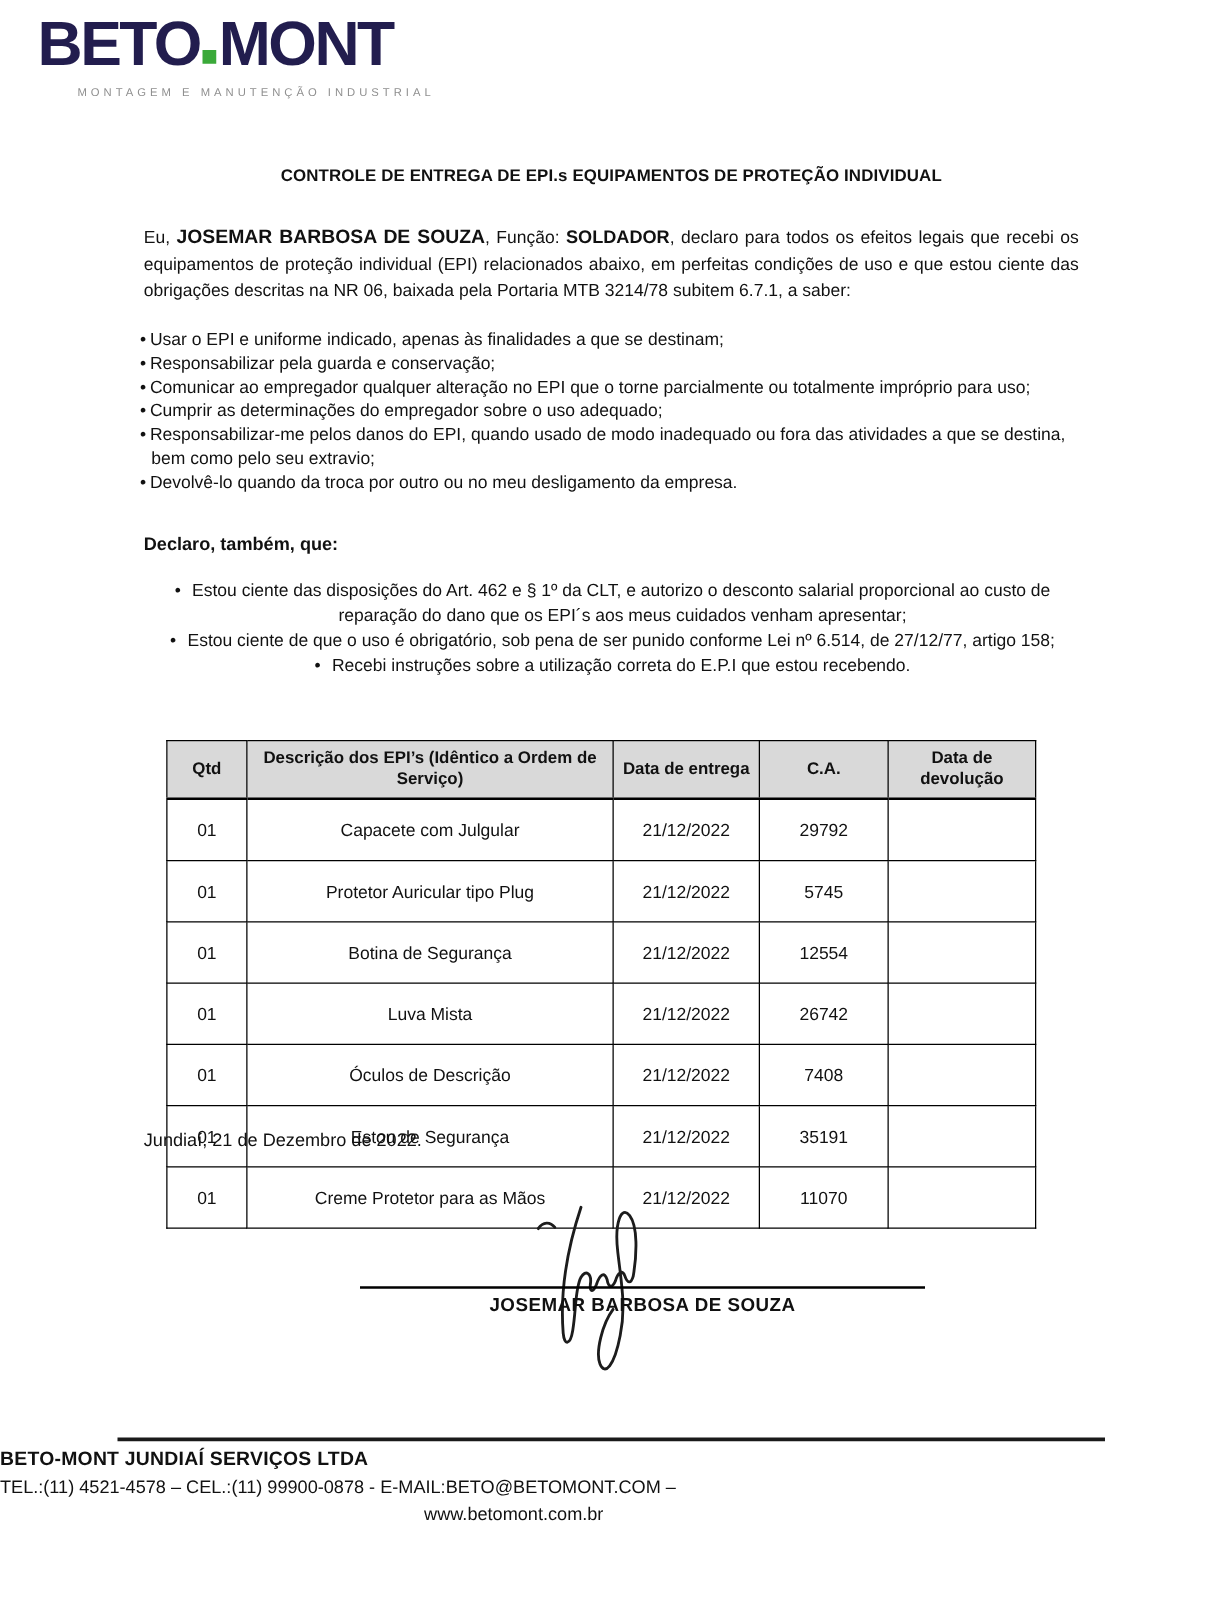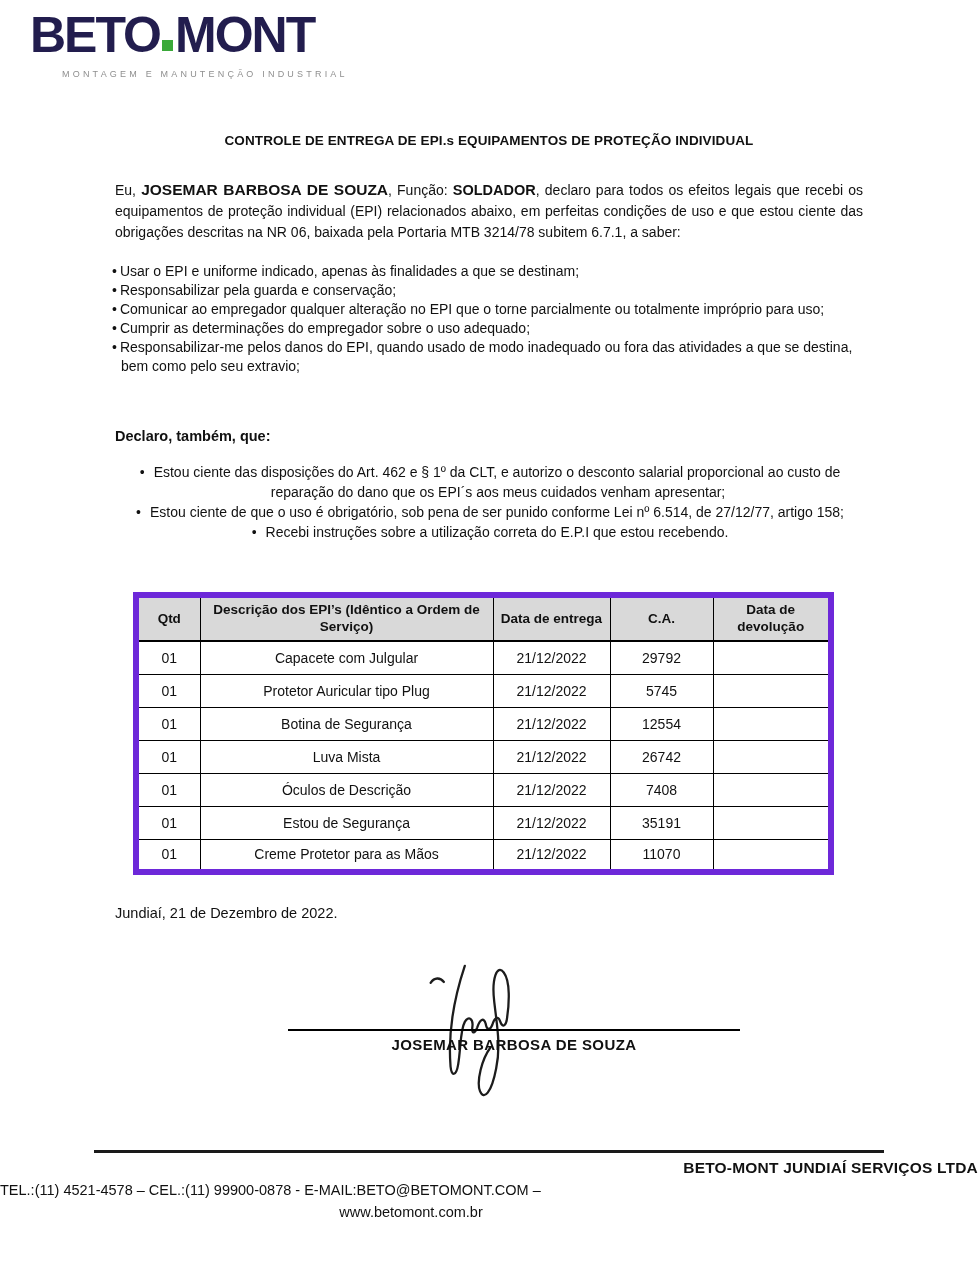--- a/index.html
+++ b/index.html
@@ -50,43 +50,43 @@
     font-size:14.5px; font-weight:bold;
   }
   .bullets-b{
     position:absolute; top:462px; left:115px; width:750px;
     font-size:14px; line-height:20px;
   }
   .bullets-b .bullet-item{padding-left:16px; text-indent:-16px;text-align:center;}
   .bullets-b .bullet-glyph{margin-right:9px;}
   
   .epi-table-wrap{position:absolute; top:592px; left:133px;}
-  table{border-collapse:collapse; border:6px solid #6d28d9; table-layout:fixed; width:695px;}
+  table{border-collapse:collapse; border:1px solid #6d28d9; table-layout:fixed; width:695px;}
   th{
     background:var(--hdr-bg); font-size:13.5px; font-weight:bold;
     border:1px solid #000; border-bottom:2px solid #000;
     height:46px; vertical-align:middle; text-align:center; padding:2px 4px; line-height:1.25;
   }
   td{
     border:1px solid #000; height:33px; font-size:14px; text-align:center;
-    vertical-align:middle; padding:0 4px;
+    vertical-align:middle; padding:16px 4px;
   }
   
   .date-line{position:absolute; top:905px; left:115px; font-size:14.5px;}
   
   .sig-squiggle{position:absolute; left:402px; top:962px;}
   .sig-line{position:absolute; top:1029px; left:288px; width:452px; border-top:2px solid #000;}
   .sig-name{
     position:absolute; top:1036px; left:288px; width:452px; text-align:center;
     font-size:15px; font-weight:bold; letter-spacing:0.4px;
   }
   
   .footer-rule{position:absolute; top:1150px; left:94px; width:790px; height:3px; background:#1a1a1a;}
   .footer-company{
-    position:absolute; top:1159px; left:0; width:978px; text-align:right;
+    position:absolute; top:1159px; left:0; width:978px; text-align:left;
     font-size:15.5px; font-weight:bold; letter-spacing:0.2px;
   }
   .footer-contacts{
     position:absolute; top:1182px; left:0; width:978px; text-align:left; font-size:14.5px;
   }
   .footer-website{
     position:absolute; top:1204px; left:0; width:822px; text-align:center; font-size:14.5px;
   }
 </style>
 </head>
@@ -102,20 +102,21 @@
   <div class="doc-title">CONTROLE DE ENTREGA DE EPI.s EQUIPAMENTOS DE PROTEÇÃO INDIVIDUAL</div>
 
   <p class="intro"><span>Eu, </span><span class="person-name">JOSEMAR BARBOSA DE SOUZA</span><span>, Função: </span><span class="person-role">SOLDADOR</span><span>, declaro para todos os efeitos legais que recebi os equipamentos de proteção individual (EPI) relacionados abaixo, em perfeitas condições de uso e que estou ciente das obrigações descritas na NR 06, baixada pela Portaria MTB 3214/78 subitem 6.7.1, a saber:</span></p>
 
   <div class="bullets-a">
       <div class="bullet-item"><span class="bullet-glyph">•</span><span>Usar o EPI e uniforme indicado, apenas às finalidades a que se destinam;</span></div>
       <div class="bullet-item"><span class="bullet-glyph">•</span><span>Responsabilizar pela guarda e conservação;</span></div>
       <div class="bullet-item"><span class="bullet-glyph">•</span><span>Comunicar ao empregador qualquer alteração no EPI que o torne parcialmente ou totalmente impróprio para uso;</span></div>
       <div class="bullet-item"><span class="bullet-glyph">•</span><span>Cumprir as determinações do empregador sobre o uso adequado;</span></div>
       <div class="bullet-item"><span class="bullet-glyph">•</span><span>Responsabilizar-me pelos danos do EPI, quando usado de modo inadequado ou fora das atividades a que se destina, bem como pelo seu extravio;</span></div>
+      <div class="bullet-item"><span class="bullet-glyph">•</span><span>Devolvê-lo quando da troca por outro ou no meu desligamento da empresa.</span></div>
     </div>
 
   <div class="declaro-heading">Declaro, também, que:</div>
 
   <div class="bullets-b">
       <div class="bullet-item"><span class="bullet-glyph">•</span><span>Estou ciente das disposições do Art. 462 e § 1º da CLT, e autorizo o desconto salarial proporcional ao custo de reparação do dano que os EPI´s aos meus cuidados venham apresentar;</span></div>
       <div class="bullet-item"><span class="bullet-glyph">•</span><span>Estou ciente de que o uso é obrigatório, sob pena de ser punido conforme Lei nº 6.514, de 27/12/77, artigo 158;</span></div>
       <div class="bullet-item"><span class="bullet-glyph">•</span><span>Recebi instruções sobre a utilização correta do E.P.I que estou recebendo.</span></div>
     </div>
 

